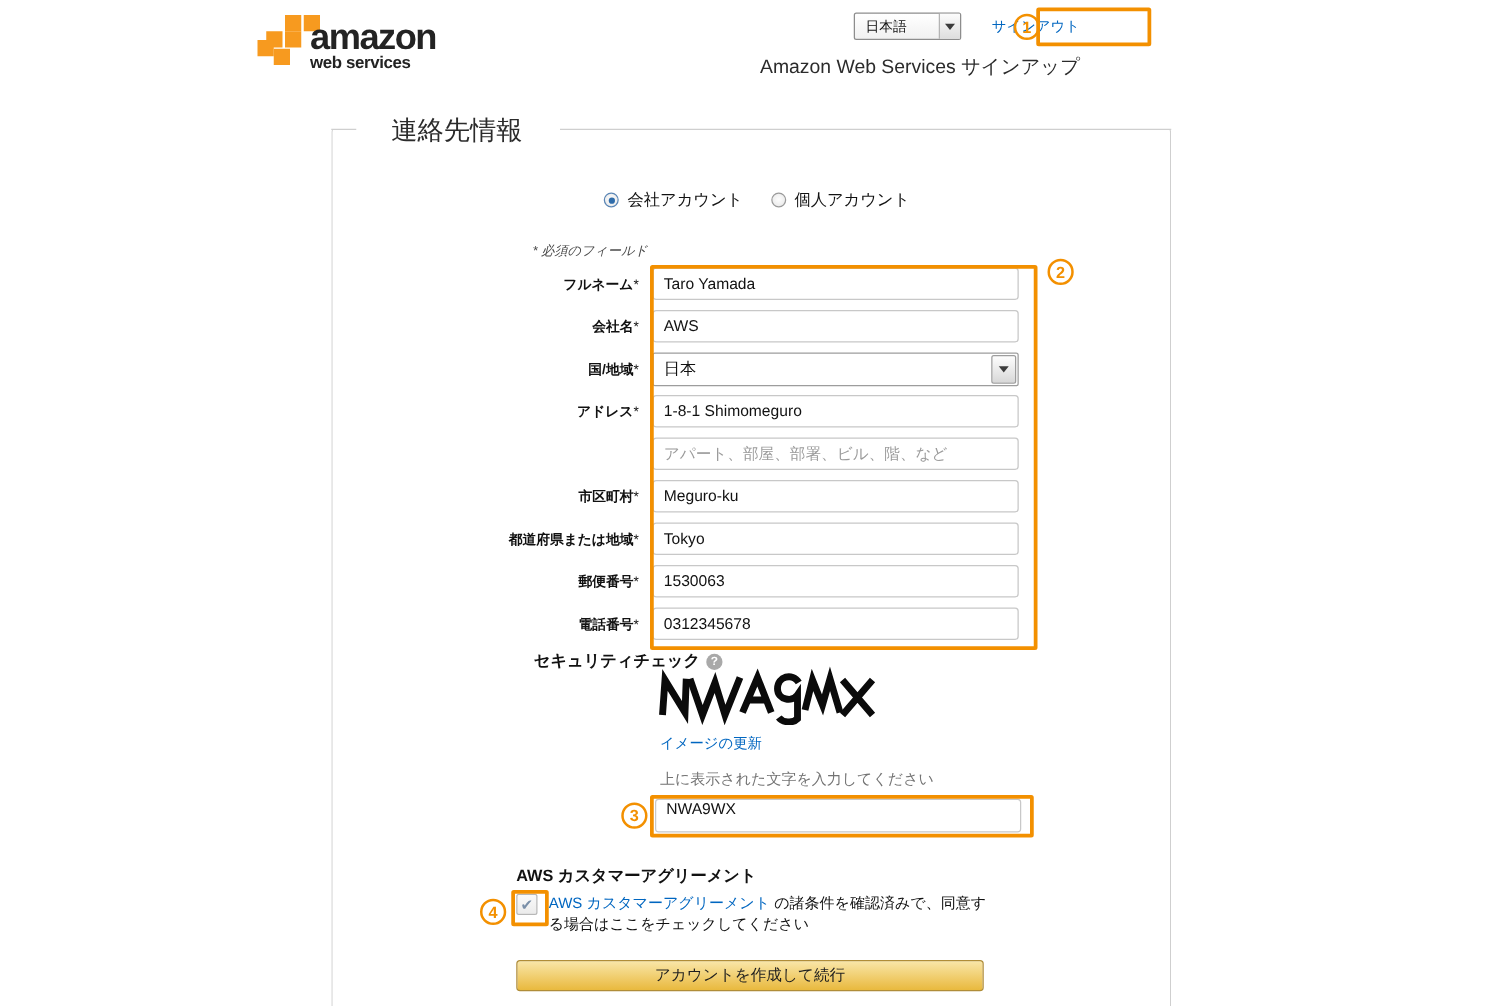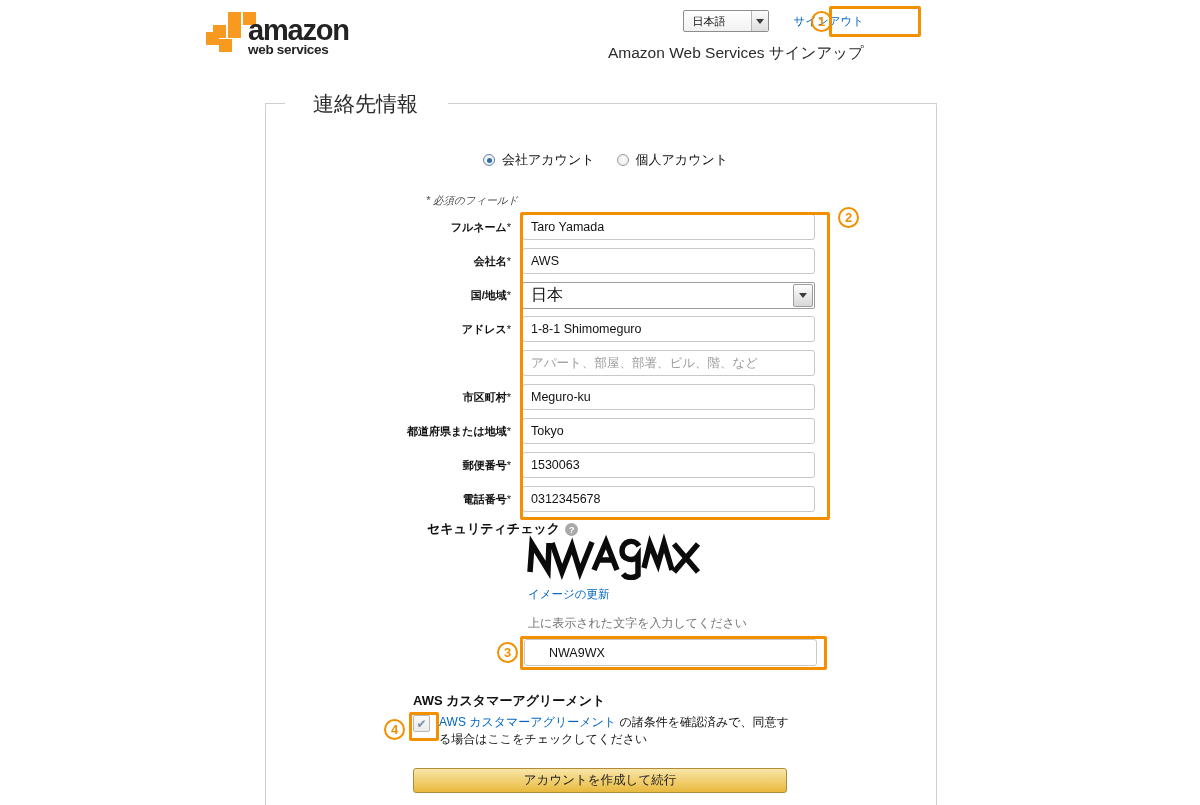--- a/index.html
+++ b/index.html
@@ -70,35 +70,35 @@
     border: 1px solid #c8c8c8; border-radius: 3px;
     background: #fff; font-size: 12.5px; color: #111;
     padding: 0 8px; display: flex; align-items: center;
     font-family: "Liberation Sans", sans-serif;
     text-align: center;
   }
   .finput.ph { color: #9b9b9b; }
   .fselect {
     width: 293px; height: 27px; border: 1px solid #9d9d9d; border-radius: 2px;
     background: #fff; display: flex; align-items: center; justify-content: space-between;
-    font-size: 16px; padding-left: 8px; color: #111;
+    font-size: 13px; padding-left: 8px; color: #111;
   }
   .sel-btn { width: 20px; height: 23px; margin-right: 1px; border: 1px solid #9d9d9d; border-radius: 2px;
              background: linear-gradient(#fdfdfd, #d8d8d8); display:flex; align-items:center; justify-content:center; }
 
   
   .sec-label { position: absolute; left: 380px; top: 520px; font-size: 13px; font-weight: bold; color: #111; display:flex; align-items:center; gap:5px;margin-left:47px; }
   .help-icon { width: 13px; height: 13px; border-radius: 50%; background: #a9a9a9; color: #fff; font-size: 9.5px;
                display:flex; align-items:center; justify-content:center; font-weight: bold; }
   .captcha { position: absolute; left: 522px; top: 532px; width: 190px; height: 48px; }
   .refresh-link { position: absolute; left: 528px; top: 587px; font-size: 11.5px; color: #0066c0; text-decoration: none; }
   .captcha-hint { position: absolute; left: 528px; top: 615px; font-size: 12px; color: #737373; }
   .captcha-input { position: absolute; left: 524px; top: 639px; width: 293px; height: 27px;
                    border: 1px solid #c8c8c8; border-radius: 3px; background:#fff;
-                   display:flex; align-items:center; padding: 0 24px; font-size: 12.5px; color:#111; }
+                   display:flex; padding: 0 8px; font-size: 12.5px; color:#111; }
 
   
   .agree-title { position: absolute; left: 413px; top: 692px; font-size: 13px; font-weight: bold; color: #111; }
   .agree-row { position: absolute; left: 413px; top: 714px; display: flex; align-items: flex-start; gap: 9px; width: 380px; }
   .chk { width: 17px; height: 17px; border: 1px solid #b7b7b7; border-radius: 2px;
          background: linear-gradient(#fafafa, #ebebeb); display:flex; align-items:center; justify-content:center;
          flex: none; margin-top: 1px; }
   .chk-mark { font-size: 12px; color: #7a8fa8; line-height: 1; }
   .agree-text { font-size: 12px; color: #111; line-height: 1.38; }
   .agree-text a { color: #0066c0; text-decoration: none; }

